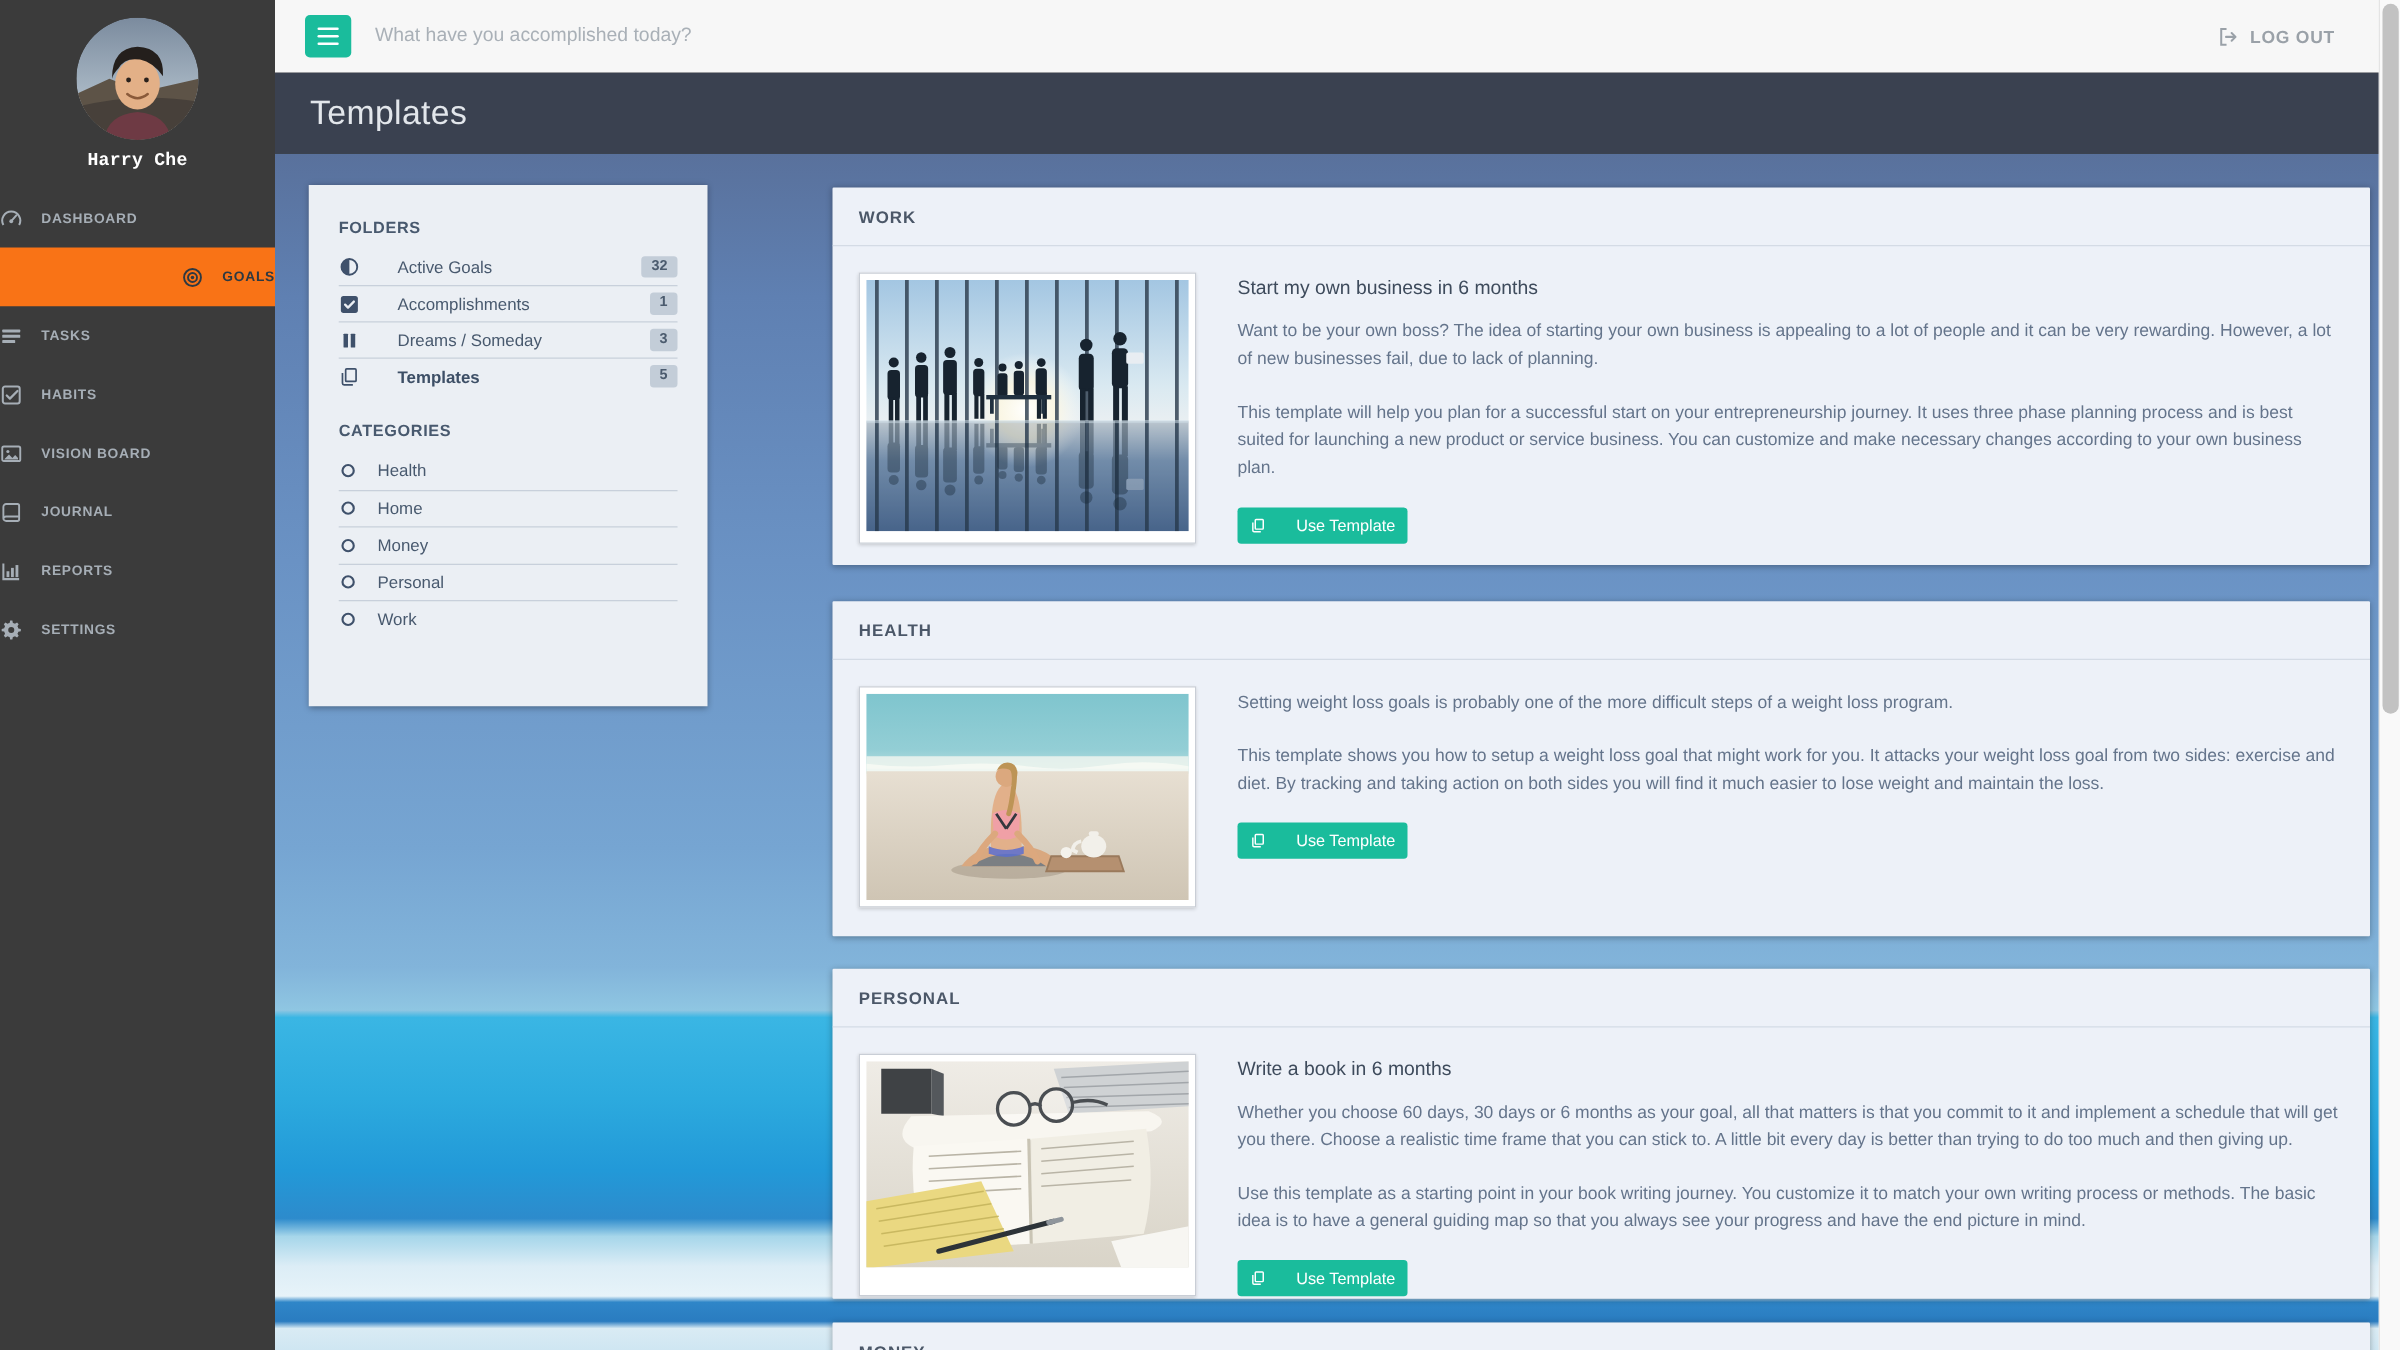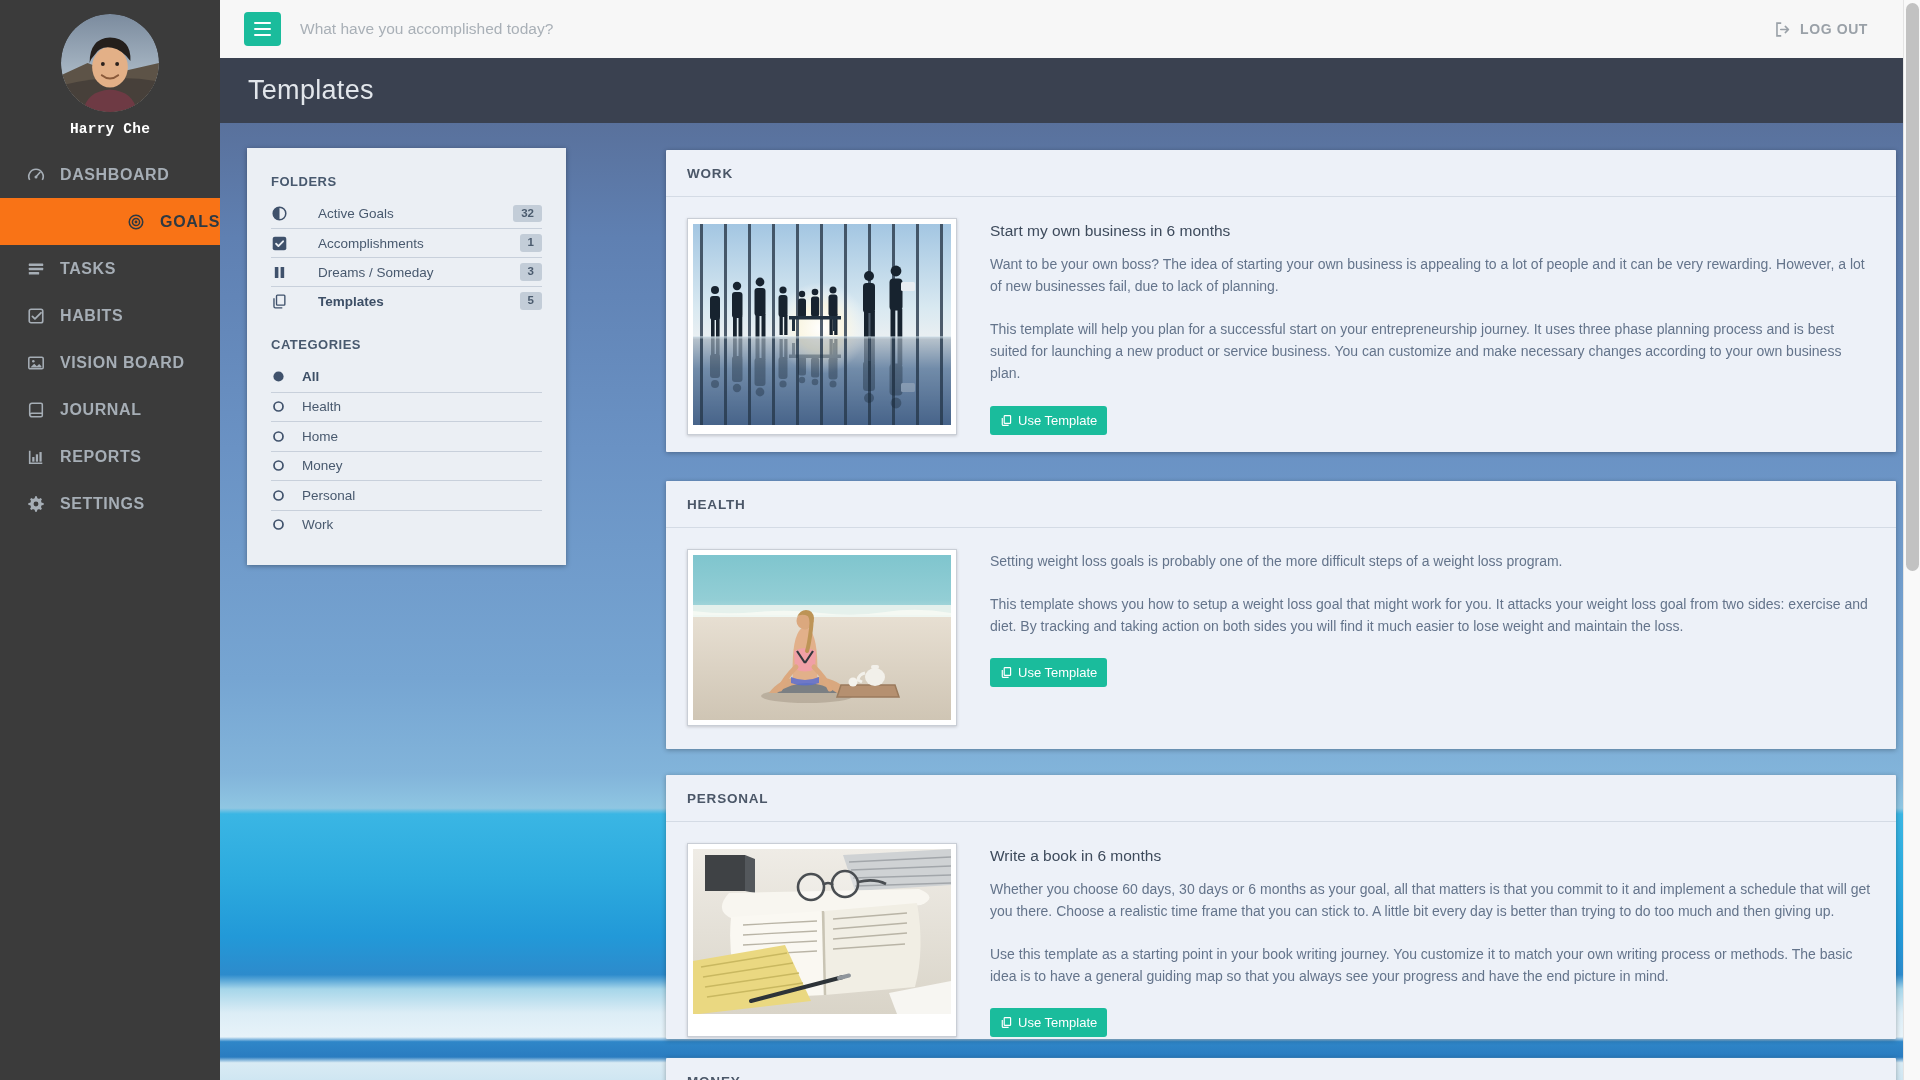--- a/index.html
+++ b/index.html
@@ -6,22 +6,22 @@
   html,body { width:1920px; height:1080px; overflow:hidden; }
   body { font-family:"Liberation Sans", sans-serif; background:#3b3b3b; }
   .app { position:relative; width:1920px; height:1080px; overflow:hidden; }
 
   
   .sidebar { position:absolute; left:0; top:0; width:220px; height:1080px; background:#3b3b3b; z-index:5; }
   .avatar-wrap { width:98px; height:98px; border-radius:50%; overflow:hidden; margin:14px auto 0; cursor:pointer; }
   .avatar-wrap svg { display:block; }
   .user-name { text-align:center; color:#ffffff; font-size:14.5px; font-weight:bold; margin-top:9px; letter-spacing:.2px;font-family:Liberation Mono, monospace; }
   .nav { margin-top:14px; }
-  .nav-item { height:47px; display:flex; align-items:center; padding-left:27px; gap:15px;
-              color:#a6aeb6; font-size:16px; font-weight:bold; letter-spacing:.6px; cursor:pointer; }
+  .nav-item { height:47px; display:flex; align-items:center; gap:15px;
+              color:#a6aeb6; font-size:11px; font-weight:bold; letter-spacing:.6px; cursor:pointer; }
   .nav-item .nicon { width:18px; height:18px; flex:0 0 auto; display:flex; align-items:center; }
   .nav-item.active { background:#f97316; color:#2e3942;justify-content:flex-end; }
   .nav-item svg { width:18px; height:18px; }
 
   
   .topbar { position:absolute; left:220px; top:0; right:0; height:58px; background:#f7f7f7;
             display:flex; align-items:center; z-index:4; }
   .menu-btn { margin-left:24px; width:37px; height:34px; background:#1abc9c; border:none; border-radius:4px;
               display:flex; flex-direction:column; justify-content:center; align-items:center; gap:3.5px; cursor:pointer; }
   .menu-btn span { display:block; width:17px; height:2.5px; background:#ffffff; border-radius:1px; }
@@ -75,21 +75,21 @@
   .card-4 { top:935px; height:300px; }
   .card-header { height:47px; display:flex; align-items:center; padding:0 21px;
                  border-bottom:1px solid #d4dbe5; font-size:13.5px; font-weight:bold; color:#4b5768; letter-spacing:.8px; }
   .card-body { display:flex; padding:21px; gap:33px; }
   .thumb { flex:0 0 auto; background:#ffffff; border:1px solid #c9ced6; padding:5px;
            box-shadow:0 1px 3px rgba(0,0,0,.18); }
   .thumb svg { display:block; }
   .tcol { flex:1; min-width:0; padding-top:1px; }
   .ttitle { font-size:15.5px; font-weight:normal; color:#3e4b5c; margin:3px 0 13px; }
   .tpara { font-size:14px; color:#64748b; line-height:1.58; margin:0 0 21px; }
-  .use-btn { display:inline-flex; align-items:center; gap:5px; height:29px; padding:0 10px;
+  .use-btn { display:inline-flex; align-items:center; gap:24px; height:29px; padding:0 10px;
              background:#1abc9c; color:#ffffff; border:none; border-radius:3px;
              font-family:"Liberation Sans",sans-serif; font-size:13px; cursor:pointer; }
   .use-btn svg { width:13px; height:13px; }
 
   
   .scrollbar { position:absolute; right:0; top:0; width:17px; height:1080px; background:#f9f9f9;
                border-left:1px solid #e4e4e4; z-index:20; }
   .scroll-thumb { position:absolute; top:3px; left:2px; width:13px; height:568px; background:#c2c2c2; border-radius:7px; }
 </style>
 </head>
@@ -274,28 +274,20 @@
                 <path d="M13.3 17.5H5A1.5 1.5 0 0 1 3.5 16V6.3" fill="none" stroke="currentColor" stroke-width="1.6"></path>
               </svg>
           </span>
           <span class="f-label">Templates</span>
           <span class="badge">5</span>
         </div>
       </div>
 
       <div class="group-heading cat-heading">CATEGORIES</div>
       <div class="c-list">
-        <div class="c-row selected">
-          <span class="cicon">
-            <svg viewBox="0 0 20 20">
-                <circle cx="10" cy="10" r="6.8" fill="currentColor"></circle>
-              </svg>
-          </span>
-          <span class="c-label">All</span>
-        </div>
         <div class="c-row">
           <span class="cicon">
             <svg viewBox="0 0 20 20">
                 <circle cx="10" cy="10" r="6" fill="none" stroke="currentColor" stroke-width="2.3"></circle>
               </svg>
           </span>
           <span class="c-label">Health</span>
         </div>
         <div class="c-row">
           <span class="cicon">

